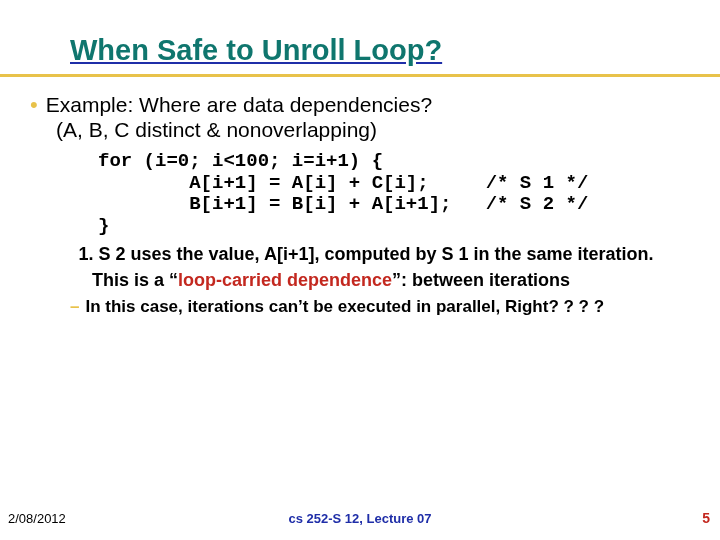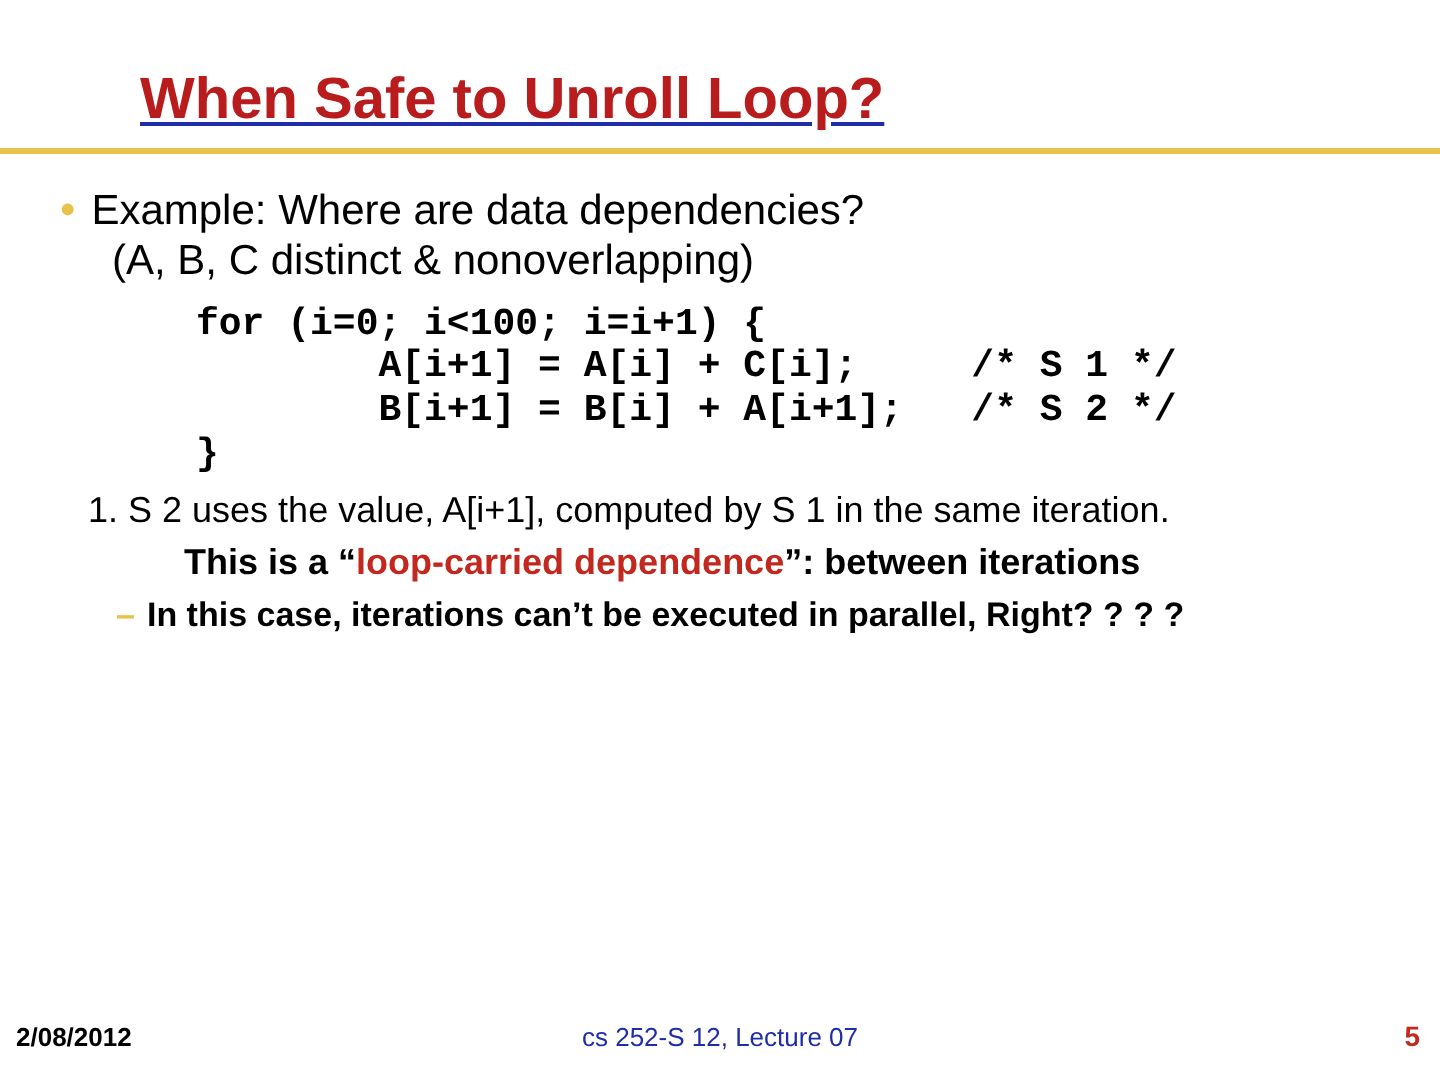--- a/index.html
+++ b/index.html
@@ -21,21 +21,21 @@
   }
   .title-wrap {
     position: absolute;
     top: 34px;
     left: 70px;
     right: 40px;
   }
   .title {
     font-size: 29px;
     font-weight: bold;
-    color: #b91c1c;
+    color: #0f766e;
     text-decoration: underline;
     text-decoration-color: #1f2ea8;
     padding-bottom: 2px;
     display: inline-block;
   }
   .rule {
     position: absolute;
     left: 0;
     right: 0;
     height: 3px;
@@ -59,62 +59,62 @@
   .code {
     font-family: "Courier New", Courier, monospace;
     font-size: 19px;
     font-weight: bold;
     white-space: pre;
     line-height: 1.15;
     margin: 8px 0 6px 68px;
   }
   .numlist {
     font-size: 18px;
-    font-weight: normal;
+    font-weight: bold;
     line-height: 1.22;
     margin-left: 14px;
     margin-right: 4px;
+    text-align: center;
   }
   .loopdep {
     font-size: 18px;
     font-weight: bold;
     margin-left: 62px;
     margin-top: 4px;
     margin-bottom: 6px;
   }
   .loopdep .red { color: #c3281f; }
   .b1b {
     font-size: 21px;
     font-weight: bold;
     margin-top: 6px;
   }
   .b1b .bullet { color: #e8c24a; font-size: 22px; margin-right: 8px; }
   .sub {
     font-size: 17px;
     font-weight: bold;
-    margin-left: 28px;
+    margin-left: 40px;
     margin-top: 4px;
   }
   .sub .dash { color: #e8c24a; margin-right: 6px; }
   .footer-date {
     position: absolute;
     bottom: 14px;
     left: 8px;
     font-size: 13px;
     color: #000;
-    font-weight: bold;
   }
   .footer-center {
     position: absolute;
     bottom: 14px;
     left: 0;
     right: 0;
     text-align: center;
     font-size: 13px;
-    font-weight: normal;
+    font-weight: bold;
     color: #1f2ea8;
   }
   .footer-page {
     position: absolute;
     bottom: 14px;
     right: 10px;
     font-size: 14px;
     font-weight: bold;
     color: #c3281f;
   }

